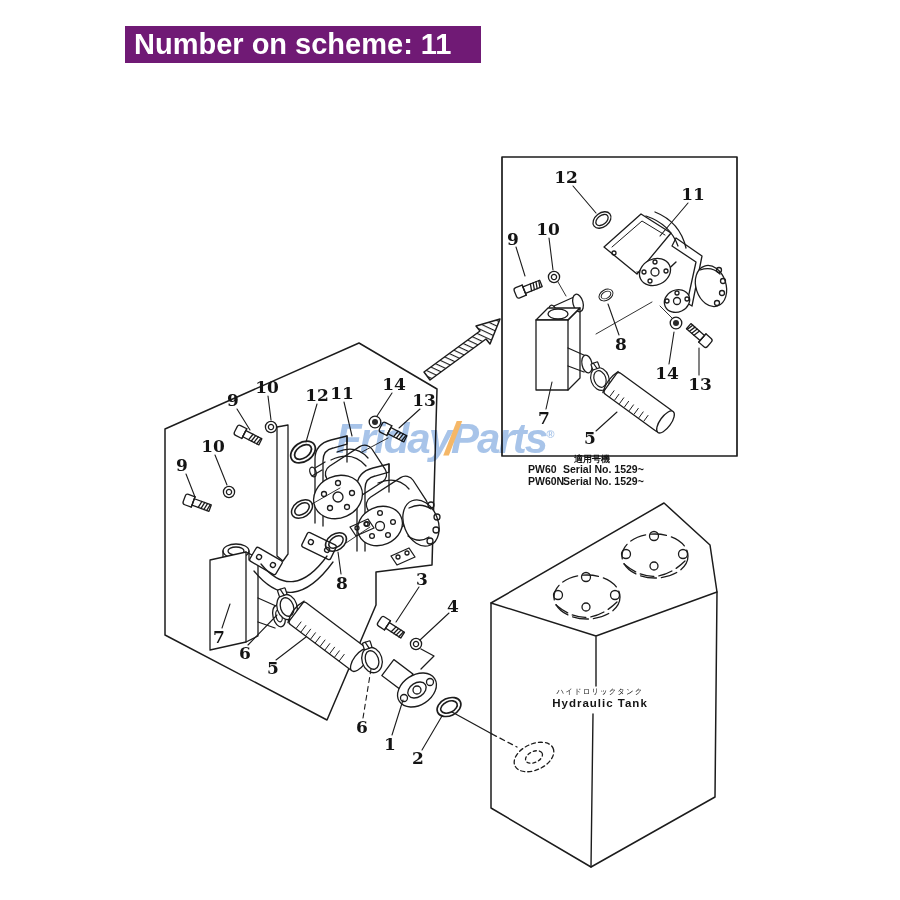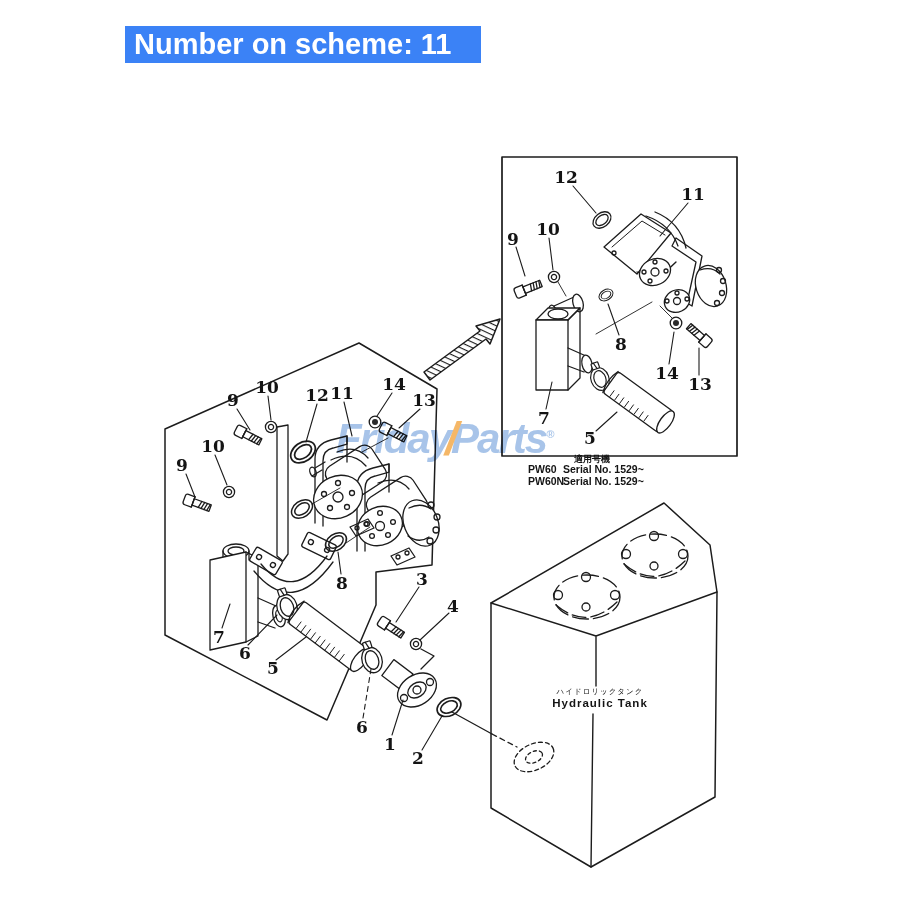--- a/index.html
+++ b/index.html
@@ -331,17 +331,17 @@
     <g>
       <text class="tank-jp" x="600" y="694" text-anchor="middle">ハイドロリックタンク</text>
       <text class="tank-en" x="600" y="707" text-anchor="middle">Hydraulic Tank</text>
     </g>
   </svg>
 
   <div class="watermark" style="color: rgb(143, 180, 227);">
     <span>Friday</span><span class="wm-slash" style="color: rgb(242, 163, 60);">/</span><span>Parts</span><span class="wm-reg">®</span>
   </div>
 
-  <div class="banner" style="background: #3b82f6;">
+  <div class="banner" style="background: #701a75;">
     <span class="banner-label" style="color: rgb(255, 255, 255);">Number on scheme: 11</span>
   </div>
 
 </div>
 
 </body></html>

